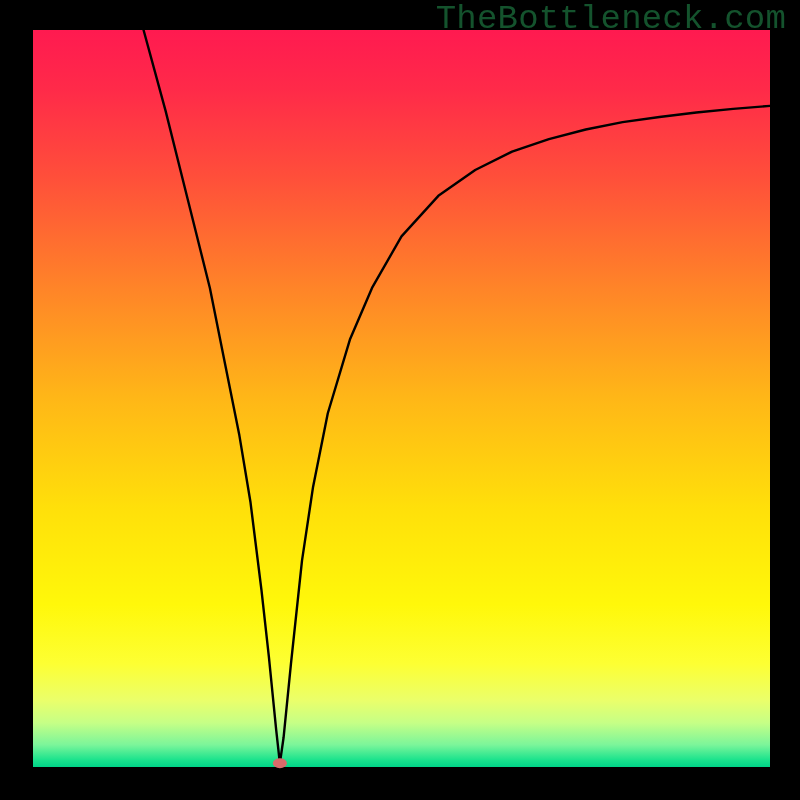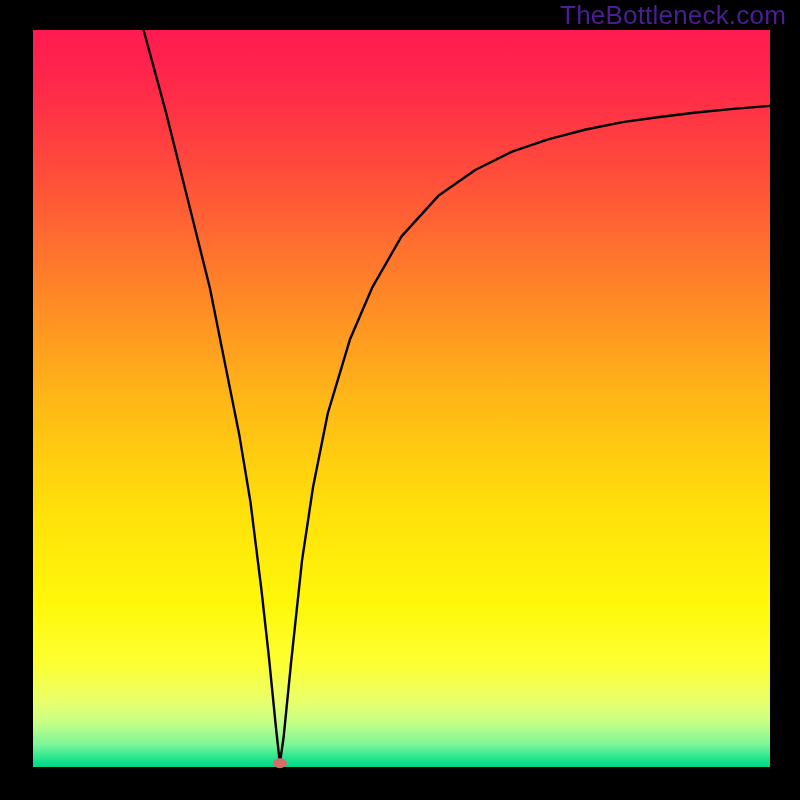--- a/index.html
+++ b/index.html
@@ -10,23 +10,23 @@
   .chart-container {
     position: relative;
     width: 800px;
     height: 800px;
     margin: 0;
   }
   .watermark {
     position: absolute;
     top: 0px;
     right: 14px;
-    color: #4c1d95;
-    font-family: Liberation Sans, sans-serif;
-    font-size: 26px;
+    color: #14532d;
+    font-family: Liberation Mono, monospace;
+    font-size: 34px;
     font-weight: 400;
     letter-spacing: 0.2px;
     z-index: 10;
     user-select: text;
   }
   svg {
     display: block;
   }
 </style>
 </head>

